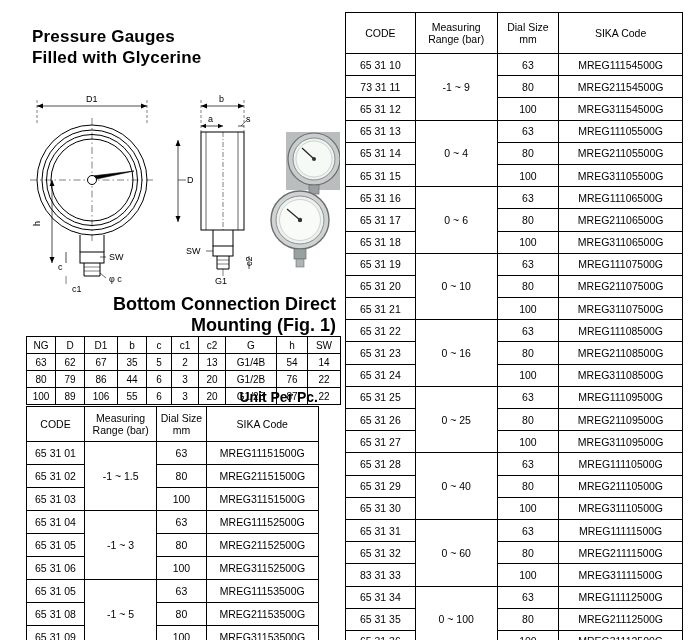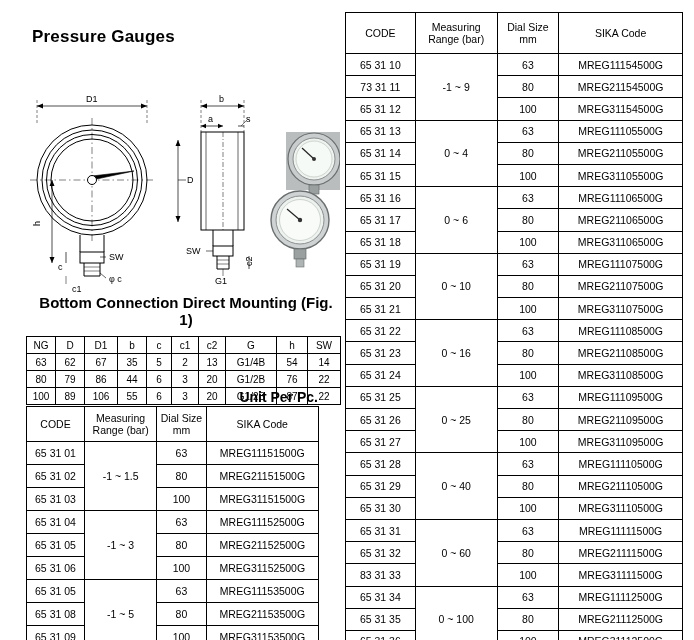--- a/index.html
+++ b/index.html
@@ -19,21 +19,21 @@
     position:absolute;left:32px;top:26px;
     font-weight:bold;font-size:17px;line-height:21px;
     letter-spacing:.2px;
   }
 
   
   .drawing{position:absolute;left:10px;top:70px;width:330px;height:230px;}
 
   .capt{
     position:absolute;left:36px;top:294px;width:300px;
-    font-weight:bold;font-size:15px;text-align:center;
+    font-weight:bold;font-size:18px;text-align:right;
   }
   .dimnote{
     position:absolute;left:26px;top:320px;font-size:10.5px;
   }
 
   
   table{border-collapse:collapse;}
   .dimtable{
     position:absolute;left:26px;top:336px;
     font-size:10px;
@@ -88,20 +88,21 @@
 </style>
 </head>
 <body>
 
 <div class="page">
 
   <div class="left">
 
     <div class="title">
       <div>Pressure Gauges</div>
+      <div>Filled with Glycerine</div>
     </div>
 
     <div class="drawing">
       <svg width="330" height="230" viewBox="0 0 330 230">
         <g stroke="#000" fill="none" stroke-width="1">
 
           <line x1="27" y1="36" x2="137" y2="36" stroke-width="0.7"></line>
           <path d="M27 36 l6 -2.5 v5 z" fill="#000" stroke="none"></path>
           <path d="M137 36 l-6 -2.5 v5 z" fill="#000" stroke="none"></path>
           <line x1="27" y1="30" x2="27" y2="55" stroke-width="0.5" stroke-dasharray="3,2"></line>

